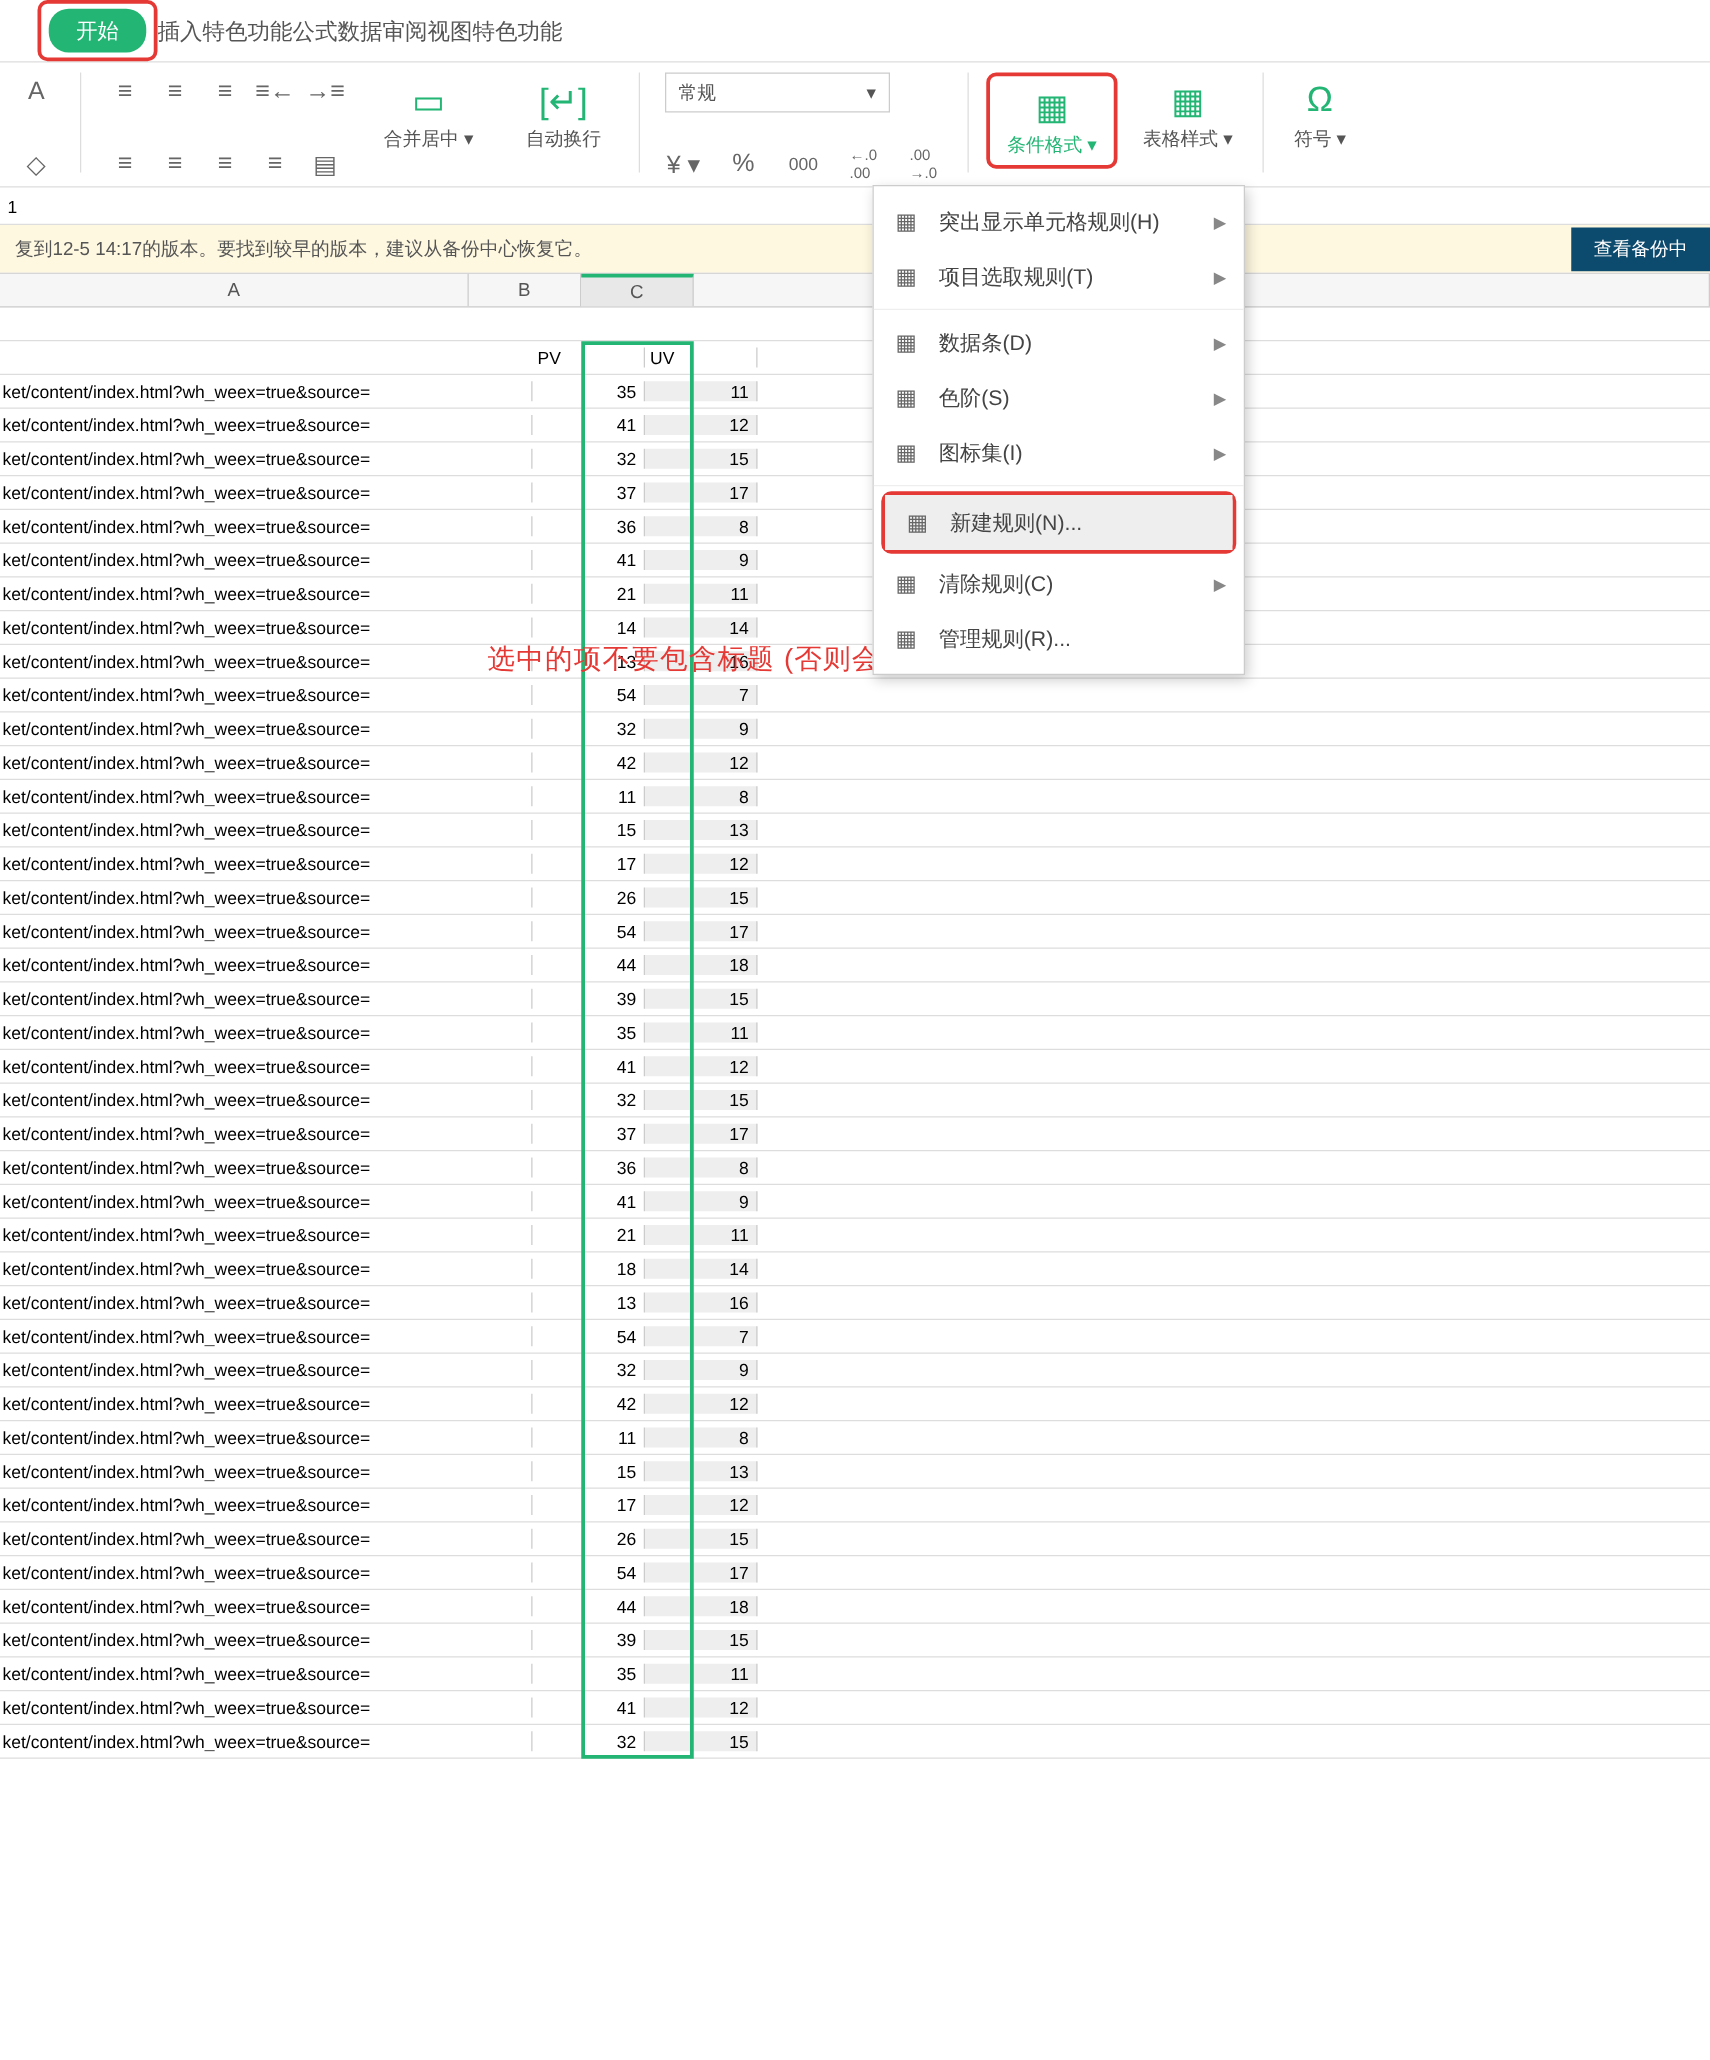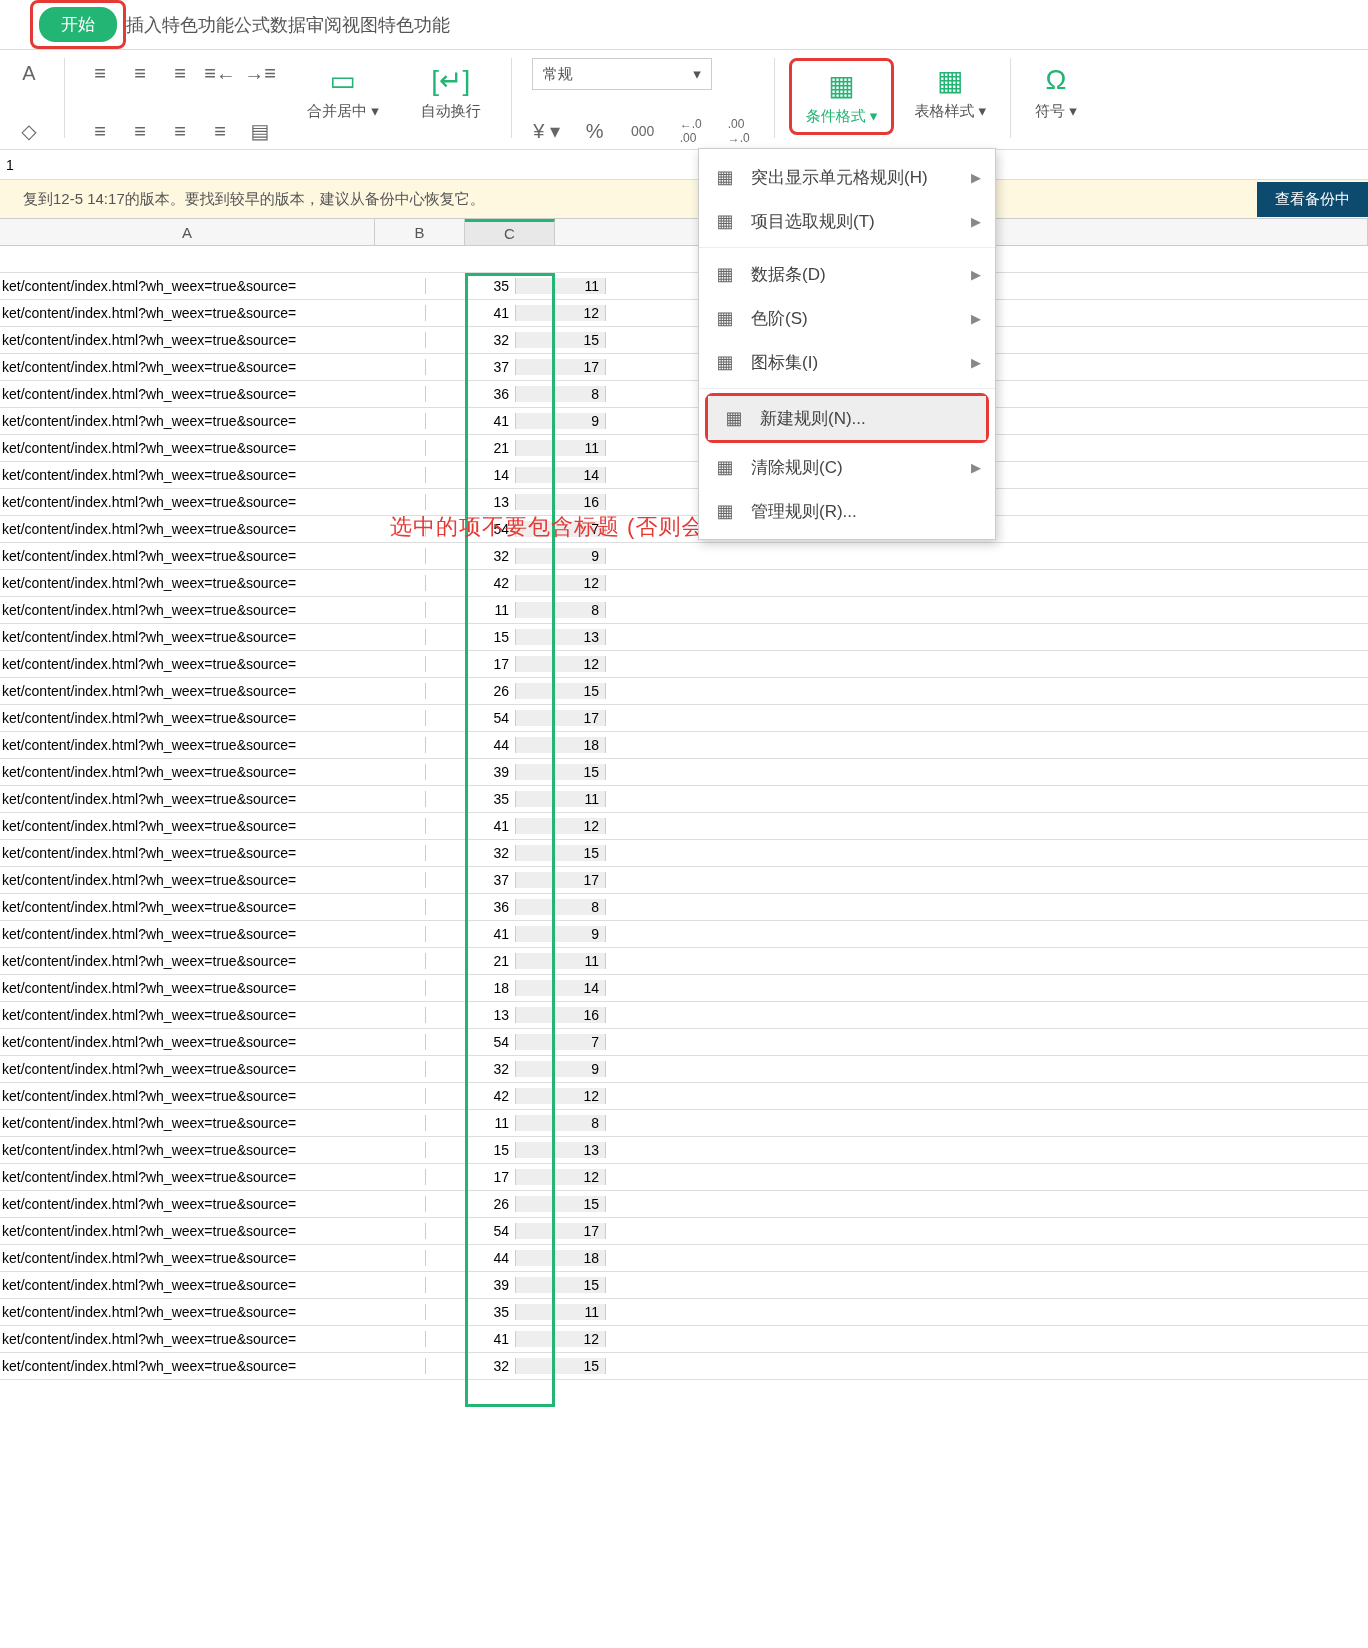--- a/index.html
+++ b/index.html
@@ -31,21 +31,21 @@
 .dd-item .arrow { margin-left: auto; color: #888; font-size: 13px; }
 .dd-icon { width: 24px; height: 24px; display:flex; align-items:center; justify-content:center; font-size:18px; color:#666; }
 .dd-sep { height: 1px; background: #eee; margin: 4px 0; }
 .dd-item.hl { background: #eee; }
 .new-rule-wrap { border: 3px solid #e53935; border-radius: 8px; margin: 2px 6px; }
 
 
 .formula-bar { height: 30px; border-bottom: 1px solid #ddd; padding-left: 6px; display: flex; align-items: center; font-size: 14px; }
 
 
-.msg-bar { height: 38px; background: #fff8e1; display: flex; align-items: center; padding-left: 23px; font-size: 15px; color: #555; position: relative; }
+.msg-bar { height: 38px; background: #fff8e1; display: flex; align-items: center; padding-left: 12px; font-size: 15px; color: #555; position: relative; }
 .msg-btn { background: #0c4a6e; color: #fff; padding: 8px 18px; margin-left: auto; font-size: 15px; }
 
 
 .col-headers { display: flex; height: 28px; background: #f6f6f6; border-bottom: 1px solid #ccc; border-top:1px solid #ccc; }
 .col-h { border-right: 1px solid #ccc; display: flex; align-items: center; justify-content: center; font-size: 15px; color: #555; }
 .col-A { width: 375px; }
 .col-B { width: 90px; }
 .col-C { width: 90px; background: #e8e8e8; border-top: 3px solid #23b574; }
 .col-D { flex: 1; }
 
@@ -210,20 +210,26 @@
 </div>
 
 <div class="grid" id="grid">
   <div class="sel-border" id="selborder" style="height: 1134px; top: 27px;"></div>
 <div class="row">
       <div class="cell-A"></div>
       <div class="cell-B"></div>
       <div class="cell-C"></div>
       <div class="cell-D"></div>
     </div>
+    <div class="row header-row">
+      <div class="cell-A"></div>
+      <div class="cell-B">PV</div>
+      <div class="cell-C">UV</div>
+      <div class="cell-D"></div>
+    </div>
     <div class="row">
       <div class="cell-A">ket/content/index.html?wh_weex=true&amp;source=</div>
       <div class="cell-B">35</div>
       <div class="cell-C">11</div>
       <div class="cell-D"></div>
     </div>
     <div class="row">
       <div class="cell-A">ket/content/index.html?wh_weex=true&amp;source=</div>
       <div class="cell-B">41</div>
       <div class="cell-C">12</div>

